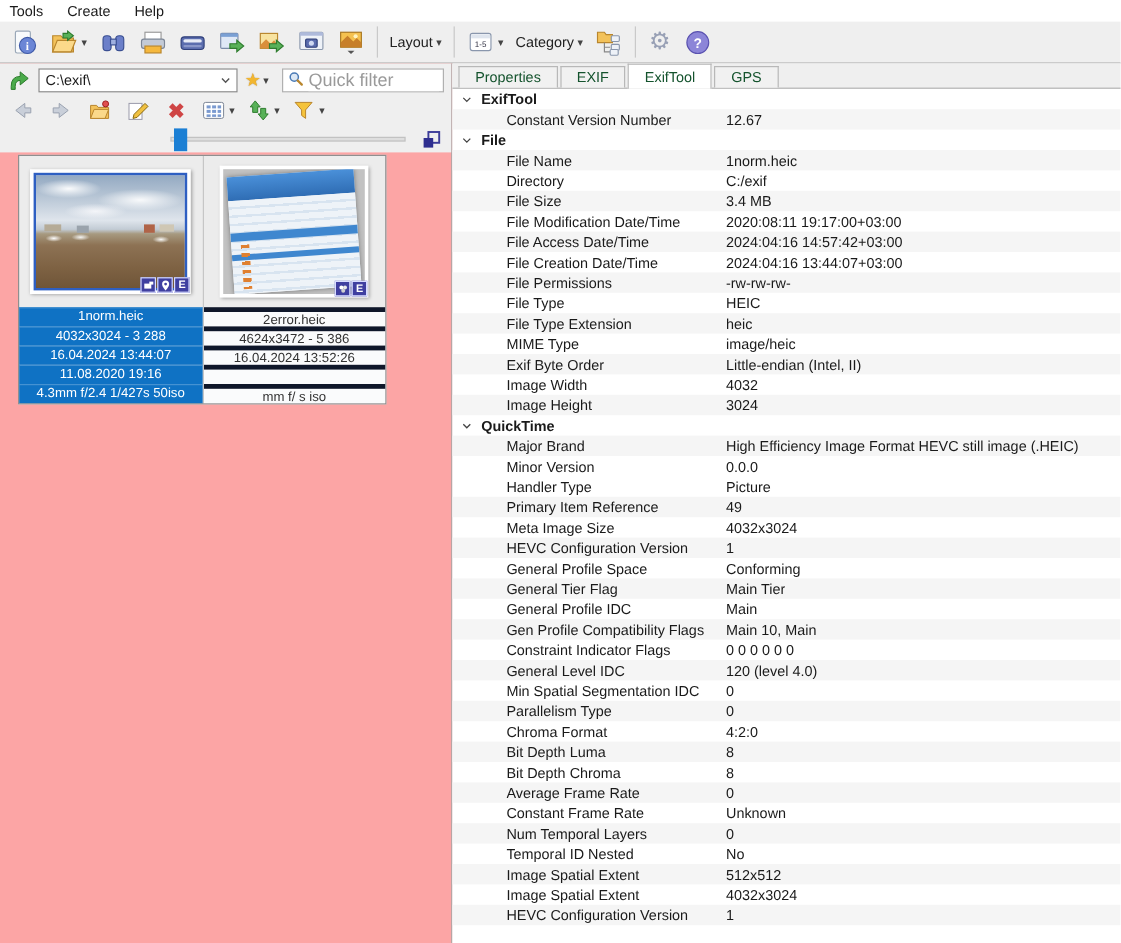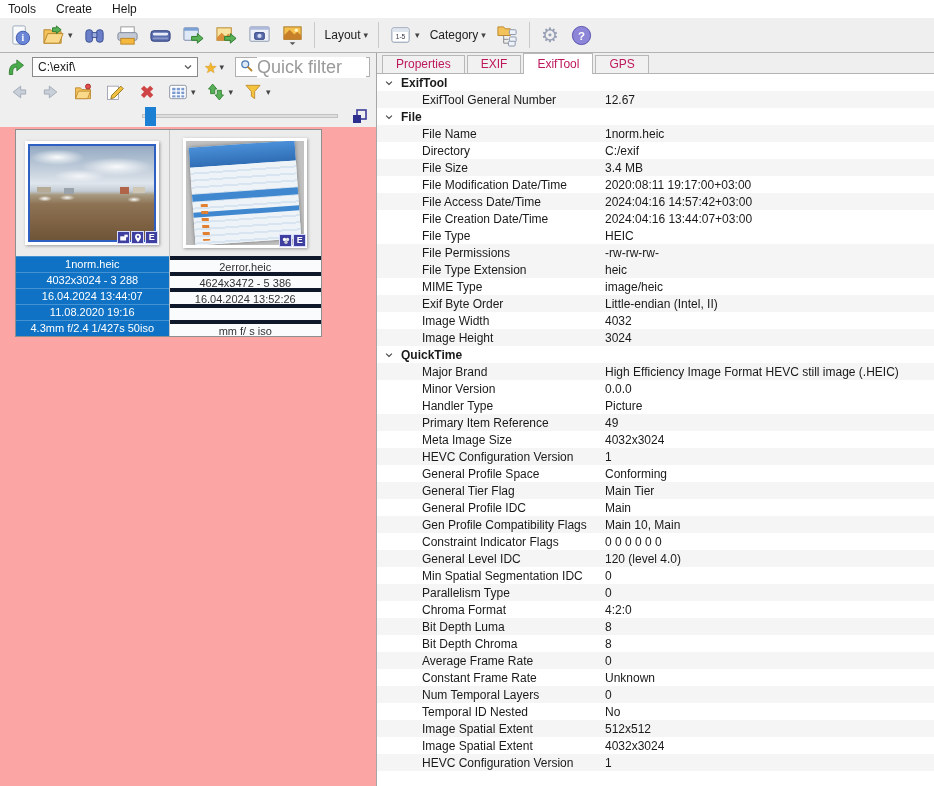--- a/index.html
+++ b/index.html
@@ -31,21 +31,21 @@
   .icon-btn { background:none; border:none; display:flex; align-items:center; gap:2px; padding:1px 2px; }
   .icon-btn svg { width:20px; height:20px; display:block; }
   .combo { width:166px; height:20px; border:1px solid #8a8a8a; background:#fff;
            display:flex; align-items:center; padding:0 3px 0 5px; }
   .combo-caret svg { width:12px; height:12px; display:block; }
   .combo-text { flex:1; white-space:nowrap; overflow:hidden; }
   .star-glyph { color:#f2b630; font-size:15px; text-shadow:0 0 1px #a8761f; line-height:1; }
   .filterbox { flex:1; height:20px; border:1px solid #b0b0b0; background:#fff;
                display:flex; align-items:center; padding:0 3px; gap:3px; margin-left:5px; margin-right:2px; }
   .filterbox svg { width:15px; height:15px; flex:none; }
-  .filterbox input { border:none; outline:none; width:100%; font-size:18px; font-family:"Liberation Sans",sans-serif; }
+  .filterbox input { border:none; outline:none; width:100%; font-size:15px; font-family:"Liberation Sans",sans-serif; }
   .filterbox input::placeholder { color:#9a9a9a; }
 
   .nav-row2 { display:flex; align-items:center; height:26px; gap:2px; padding:1px 0; }
   .nav-row2 .tb-btn { height:24px; padding:0 4px; }
   .nav-row2 .tb-btn svg { width:20px; height:20px; }
 
   .slider-row { height:22px; background:#efefef; display:flex; align-items:center; padding:0 8px; }
   .slider { margin-left:134px; width:196px; height:4px; background:#dedede;
             border:1px solid #c2c2c2; position:relative; }
   .slider-handle { position:absolute; left:2px; top:-8px; width:11px; height:19px;
@@ -100,21 +100,21 @@
   .meta-rows { display:flex; flex-direction:column; }
   .meta-row { height:16px; line-height:15px; font-size:11px; text-align:center; color:#333;
               background:#fafbfc; border-top:4px solid #0f172a; white-space:nowrap; overflow:hidden; }
   .thumb-cell.sel .meta-row { background:var(--selection-blue,#0f72c4); color:#fff; border-top:1px solid #4592d2; }
 
   
   .right-panel { flex:1; display:flex; flex-direction:column; background:#fff; min-width:0; }
   .tabbar { height:21px; background:#efefef; display:flex; align-items:flex-end;
             padding-left:5px; border-bottom:1px solid #b3b3b3; }
   .tab { height:18px; line-height:17px; padding:0 13px; font-size:12px; background:#f1f1f1;
-         border:1px solid #b8b8b8; border-bottom:none; margin-right:2px; color:#be185d; }
+         border:1px solid #b8b8b8; border-bottom:none; margin-right:2px; color:#14532d; }
   .tab.active { height:21px; line-height:20px; background:#fff; margin-bottom:-1px; position:relative; z-index:2; }
 
   .tree { flex:1; overflow:hidden; }
   .tree-row { height:17px; display:flex; align-items:center; white-space:nowrap; }
   .tree-row.alt { background:#f5f5f5; }
   .tree-row.section { font-weight:bold; }
   .tree-chevron { width:10px; height:10px; margin:0 7px 0 7px; flex:none; }
   .tree-chevron svg { width:10px; height:10px; display:block; }
   .tree-label { margin-left:45px; width:183px; flex:none; overflow:hidden; }
   .tree-value { overflow:hidden; }
@@ -451,21 +451,21 @@
       <div class="tree">
           <div class="tree-row section">
             <span class="tree-chevron">
               <svg viewBox="0 0 24 24">
                 <path d="M5 8.5 L12 15.5 L19 8.5" fill="none" stroke="#444" stroke-width="2.6"></path>
               </svg>
             </span>
             <span class="section-label">ExifTool</span>
           </div>
           <div class="tree-row alt">
-            <span class="tree-label">ExifTool General Number</span>
+            <span class="tree-label">Constant Version Number</span>
             <span class="tree-value">12.67</span>
           </div>
           <div class="tree-row section">
             <span class="tree-chevron">
               <svg viewBox="0 0 24 24">
                 <path d="M5 8.5 L12 15.5 L19 8.5" fill="none" stroke="#444" stroke-width="2.6"></path>
               </svg>
             </span>
             <span class="section-label">File</span>
           </div>
@@ -486,27 +486,27 @@
             <span class="tree-value">2020:08:11 19:17:00+03:00</span>
           </div>
           <div class="tree-row alt">
             <span class="tree-label">File Access Date/Time</span>
             <span class="tree-value">2024:04:16 14:57:42+03:00</span>
           </div>
           <div class="tree-row">
             <span class="tree-label">File Creation Date/Time</span>
             <span class="tree-value">2024:04:16 13:44:07+03:00</span>
           </div>
+          <div class="tree-row alt">
+            <span class="tree-label">File Permissions</span>
+            <span class="tree-value">-rw-rw-rw-</span>
+          </div>
           <div class="tree-row">
             <span class="tree-label">File Type</span>
             <span class="tree-value">HEIC</span>
-          </div>
-          <div class="tree-row alt">
-            <span class="tree-label">File Permissions</span>
-            <span class="tree-value">-rw-rw-rw-</span>
           </div>
           <div class="tree-row alt">
             <span class="tree-label">File Type Extension</span>
             <span class="tree-value">heic</span>
           </div>
           <div class="tree-row">
             <span class="tree-label">MIME Type</span>
             <span class="tree-value">image/heic</span>
           </div>
           <div class="tree-row alt">

